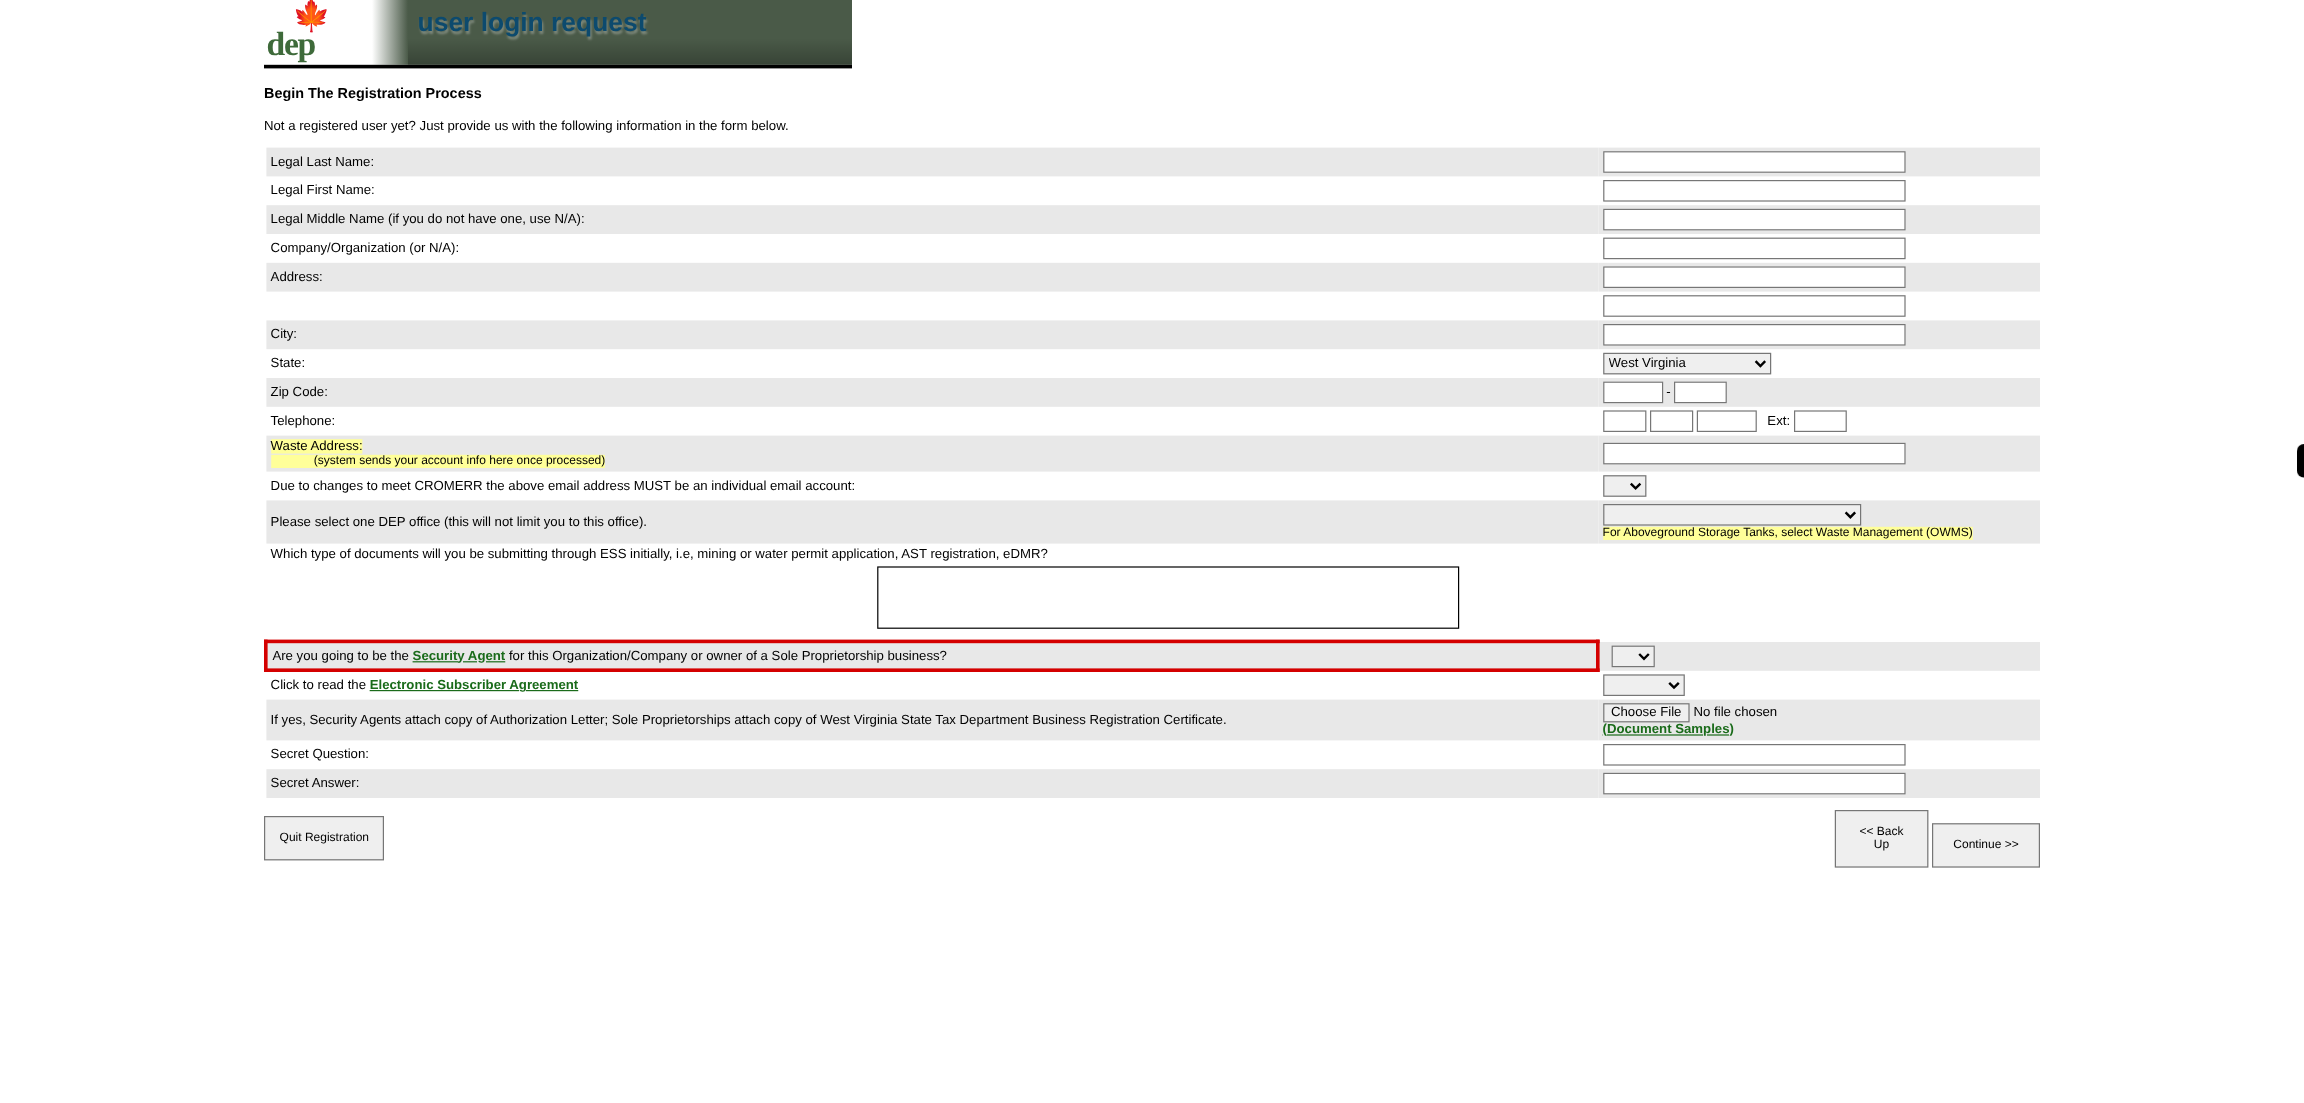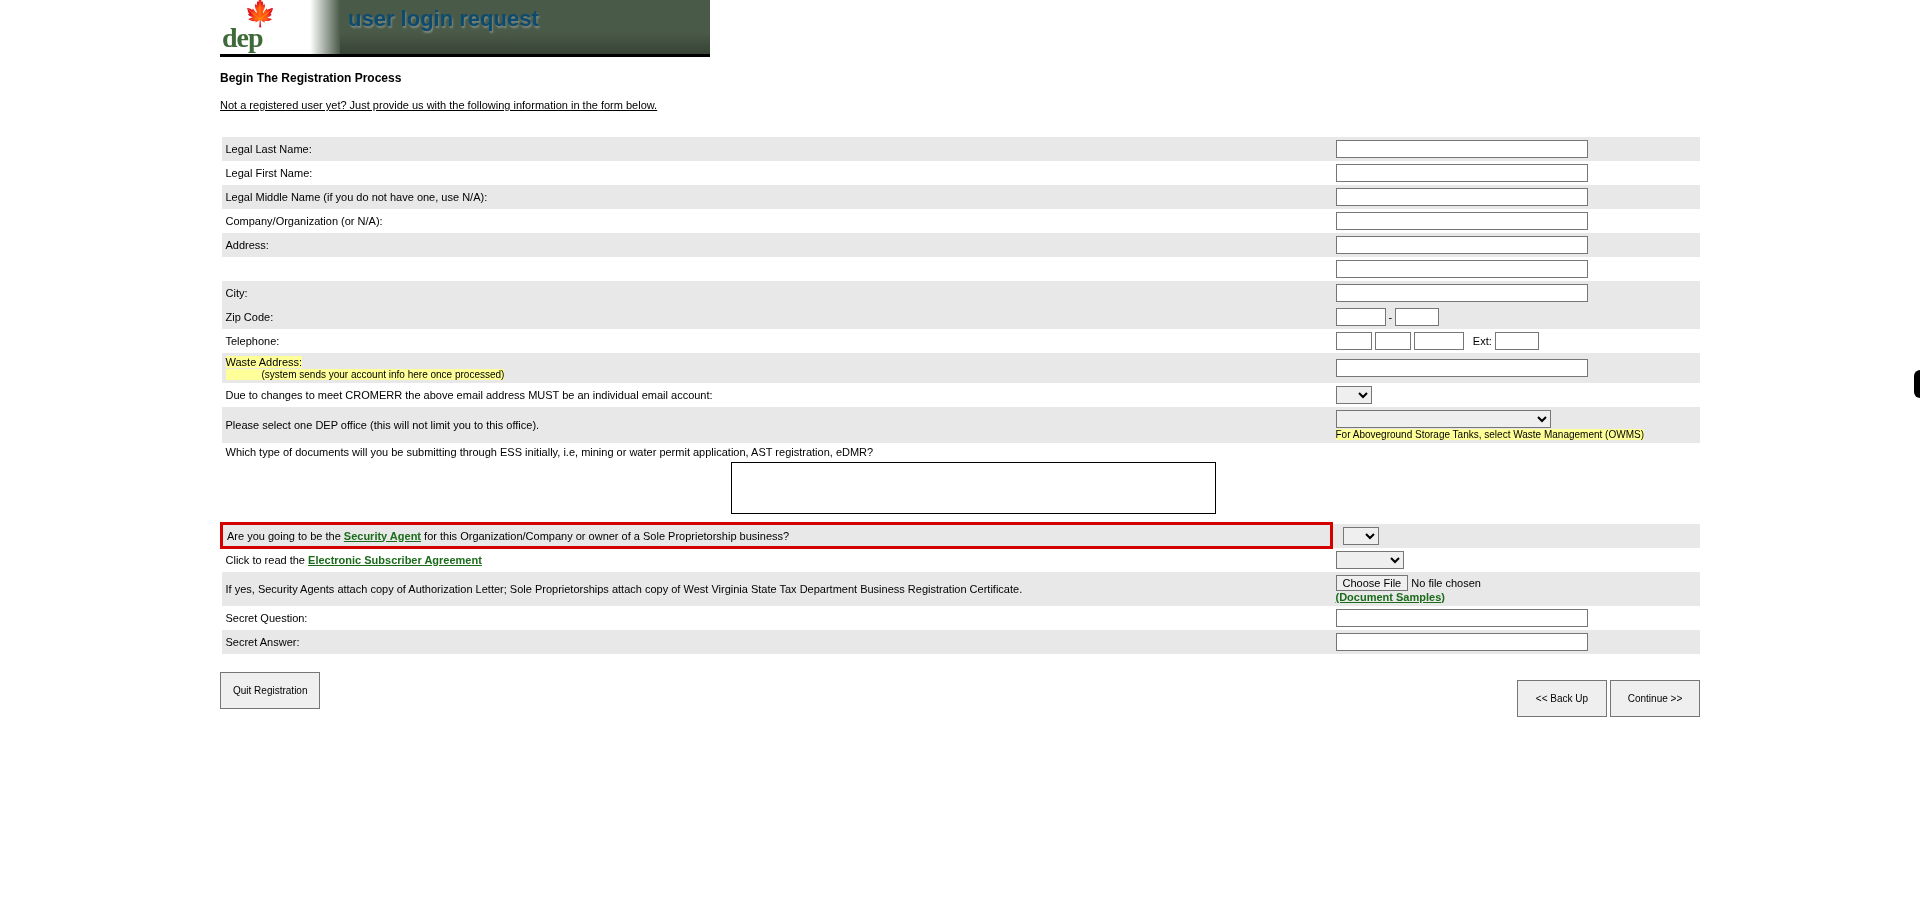--- a/index.html
+++ b/index.html
@@ -10,21 +10,21 @@
   .banner-bg { position: absolute; top: 0; left: 0; right: 0; bottom: 0;
     background: linear-gradient(to right, #ffffff 0, #ffffff 90px, #4a5a48 120px, #4a5a48 100%); border-bottom: 3px solid #000;}
   .banner-fade { position: absolute; left: 120px; right: 0; bottom: 3px; height: 22px;
     background: linear-gradient(to bottom, rgba(0,0,0,0) 0%, #000 100%); opacity:.25;}
   .banner-logo { position: absolute; left: 2px; top: 0; width: 80px; height: 50px; }
   .leaf { position: absolute; left: 22px; top: -2px; font-size: 26px; color: #5a6b38; }
   .dep-text { position: absolute; left: 0; top: 22px; font-size: 28px; font-weight: bold; color: #3e6a3a; letter-spacing: -1px; font-family: Georgia, serif;}
   .banner-title { position: absolute; left: 128px; top: 6px; font-size: 22px; font-weight: bold; color: #0c4a6e; text-shadow: 1px 2px 2px rgba(255,255,255,.3); }
 
   .heading { font-weight: bold; font-size: 12px; margin-bottom: 14px; }
-  .intro { font-size: 11px; margin-bottom: 26px; text-decoration: underline; }
+  .intro { font-size: 11px; margin-bottom: 12px; }
 
   table.form { width: 100%; border-collapse: collapse; }
   table.form td { padding: 3px 4px; vertical-align: middle; font-size: 11px; }
   table.form tr.gray td { background: #e8e8e8; }
   table.form td.label { width: 1110px; }
   table.form td.field { }
 
   input.txt { width: 252px; height: 18px; border: 1px solid #767676; background: #fff; font-size: 11px; padding: 0 2px;}
   input.sml { width: 50px; height: 18px; border: 1px solid #767676; font-size: 11px; padding: 0 2px;}
   input.sml2 { width: 44px; height: 18px; border: 1px solid #767676; font-size: 11px; padding: 0 2px;}
@@ -90,20 +90,24 @@
       <td class="field"><input class="txt" style=""></td>
     </tr>
     <tr>
       <td class="label"></td>
       <td class="field"><input class="txt" style=""></td>
     </tr>
     <tr class="gray">
       <td class="label">City:</td>
       <td class="field"><input class="txt" style=""></td>
     </tr>
+    <tr>
+      <td class="label">State:</td>
+      <td class="field"><select class="state"><option>West Virginia</option></select></td>
+    </tr>
     <tr class="gray">
       <td class="label">Zip Code:</td>
       <td class="field">
         <input class="sml" style="">
         <span>-</span>
         <input class="sml2" style="">
       </td>
     </tr>
     <tr>
       <td class="label">Telephone:</td>
@@ -166,20 +170,20 @@
     <tr class="gray">
       <td class="label">Secret Answer:</td>
       <td class="field"><input class="txt" style=""></td>
     </tr>
   </tbody>
     </table>
 
   <div class="footer-row">
     <button class="btn">Quit Registration</button>
     <div>
-      <button class="btn" style="width:90px;margin-top:16px;">&lt;&lt;  Back Up</button>
+      <button class="btn" style="width:78px;">&lt;&lt;  Back Up</button>
       <button class="btn" style="width:90px;">Continue &gt;&gt;</button>
     </div>
   </div>
 
 </div>
 
 <div class="side-tab"></div>
 
 </body></html>

